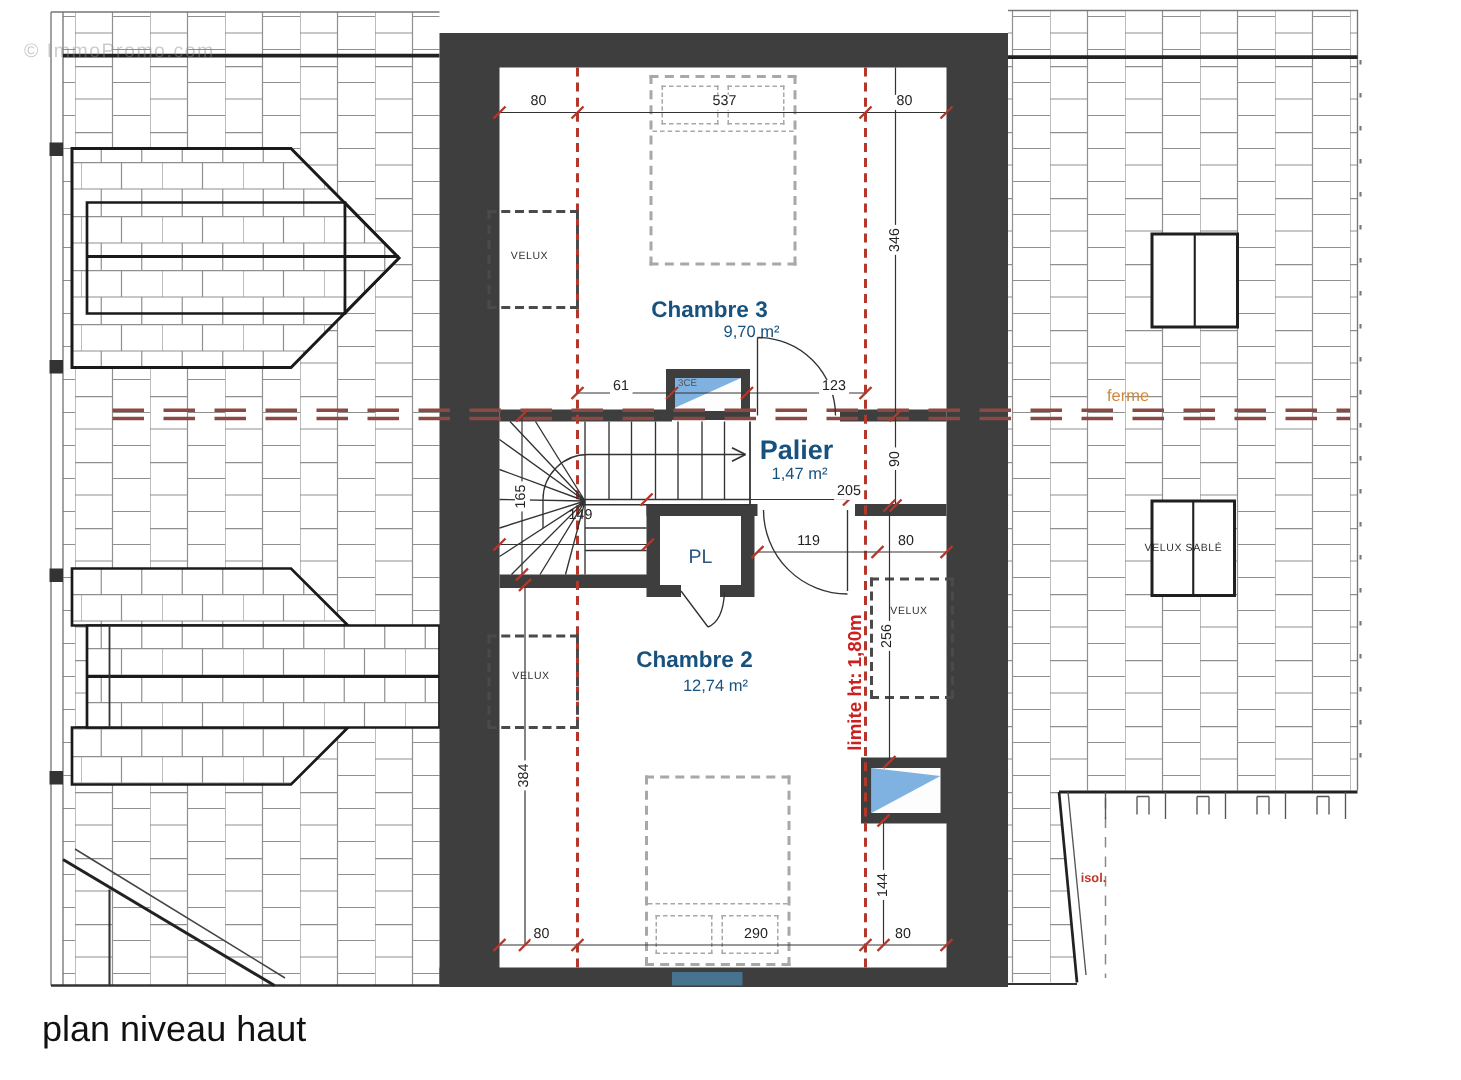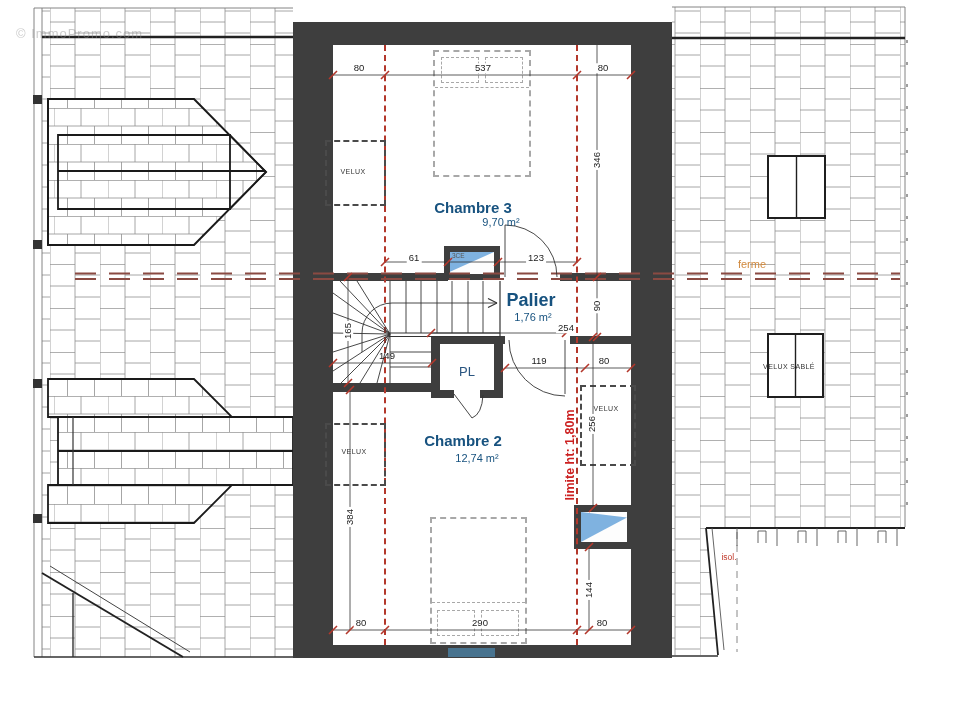--- a/index.html
+++ b/index.html
@@ -19,22 +19,22 @@
        white-space:nowrap;line-height:1;}
   .dashbox{position:absolute;border:2px dashed #4a4a4a;background:transparent;}
   .bed{position:absolute;border:2px dashed #a8a8a8;background:transparent;}
   .pillow{position:absolute;border:1.5px dashed #a8a8a8;}
   .foldline{position:absolute;border-top:1.5px dashed #a8a8a8;height:0;}
   .redline{position:absolute;width:0;border-left:2.5px dashed #b3372b;}
   .limit-text{position:absolute;left:520px;top:448px;width:100px;text-align:center;
        transform:rotate(-90deg);font-size:12.5px;font-weight:bold;color:#cc2020;white-space:nowrap;}
   .ferme-lbl{position:absolute;transform:translate(-50%,-50%);font-size:11px;font-weight:normal;
        color:#d0883c;background:transparent;white-space:nowrap;}
-  .isol-lbl{position:absolute;transform:translate(-50%,-50%);font-size:8.5px;font-weight:normal;
-       color:#c0392b;background:transparent;}
+  .isol-lbl{position:absolute;transform:translate(-50%,-50%);font-size:8.5px;font-weight:bold;
+       color:#c0392b;background:transparent;margin-top:28px;}
   .win-ref{position:absolute;font-size:6.5px;color:#555;line-height:1;}
   .watermark{position:absolute;left:16px;top:26px;font-size:13px;color:rgba(140,140,140,.45);
        letter-spacing:1px;}
   .plan-title{position:absolute;left:28px;top:673px;font-size:24px;color:#111;}
   .win-frame{position:absolute;background:#3e3e3e;}
   .win-glass{position:absolute;background:#fdfdfd;overflow:hidden;}
   .win-wedge{position:absolute;left:0;top:0;width:100%;height:100%;background:#7fb2e0;}
   .z2{z-index:2}.z4{z-index:4}
 </style>
 </head>
@@ -220,45 +220,46 @@
       <path d="M427,337 L435,329 M562,337 L570,329"></path>
       <path d="M329,367 L337,359 M428,367 L436,359"></path>
     </g>
   </svg>
 
   <div class="watermark z4">© ImmoPromo.com</div>
 
   <div class="room-name z4" style="left:473px;top:207px">Chambre 3</div>
   <div class="room-area z4" style="left:501px;top:222px">9,70 m²</div>
   <div class="room-name z4" style="left:531px;top:300px;font-size:18px">Palier</div>
-  <div class="room-area z4" style="left:533px;top:317px">1,76 m²</div>
+  <div class="room-area z4" style="left:533px;top:317px">1,47 m²</div>
   <div class="room-name z4" style="left:467px;top:371px;font-size:13px;font-weight:normal;color:#2a5580">PL</div>
   <div class="room-name z4" style="left:463px;top:440px">Chambre 2</div>
   <div class="room-area z4" style="left:477px;top:458px">12,74 m²</div>
 
   <div class="lbl z4" style="left:359px;top:68px">80</div>
   <div class="lbl z4" style="left:483px;top:68px">537</div>
   <div class="lbl z4" style="left:603px;top:68px">80</div>
   <div class="lbl rot z4" style="left:597px;top:160px">346</div>
   <div class="lbl z4" style="left:414px;top:258px">61</div>
-  <div class="lbl z4" style="left:536px;top:258px">123</div>
+  <div class="lbl z4" style="left:556px;top:258px">123</div>
   <div class="lbl rot z4" style="left:597px;top:306px">90</div>
-  <div class="lbl z4" style="left:566px;top:328px">254</div>
+  <div class="lbl z4" style="left:566px;top:328px">205</div>
   <div class="lbl rot z4" style="left:348px;top:331px">165</div>
-  <div class="lbl nobg z4" style="left:387px;top:356px">149</div>
+  <div class="lbl nobg z4" style="left:387px;top:344px">149</div>
   <div class="lbl z4" style="left:539px;top:361px">119</div>
   <div class="lbl z4" style="left:604px;top:361px">80</div>
   <div class="lbl rot z4" style="left:592px;top:424px">256</div>
   <div class="lbl rot z4" style="left:350px;top:517px">384</div>
   <div class="lbl rot z4" style="left:589px;top:590px">144</div>
   <div class="lbl z4" style="left:361px;top:623px">80</div>
-  <div class="lbl z4" style="left:480px;top:623px">290</div>
+  <div class="lbl z4" style="left:504px;top:623px">290</div>
   <div class="lbl z4" style="left:602px;top:623px">80</div>
 
   <div class="velux-lbl z4" style="left:353px;top:171px">VELUX</div>
   <div class="velux-lbl z4" style="left:354px;top:451px">VELUX</div>
   <div class="velux-lbl z4" style="left:606px;top:408px">VELUX</div>
   <div class="velux-lbl z4" style="left:789px;top:366px">VELUX SABLÉ</div>
   <div class="ferme-lbl z4" style="left:752px;top:264px">ferme</div>
   <div class="limit-text z4">limite ht: 1,80m</div>
   <div class="isol-lbl z4" style="left:729px;top:557px">isol.</div>
 
+  <div class="plan-title z4">plan niveau haut</div>
 </div>
 
 </body></html>

